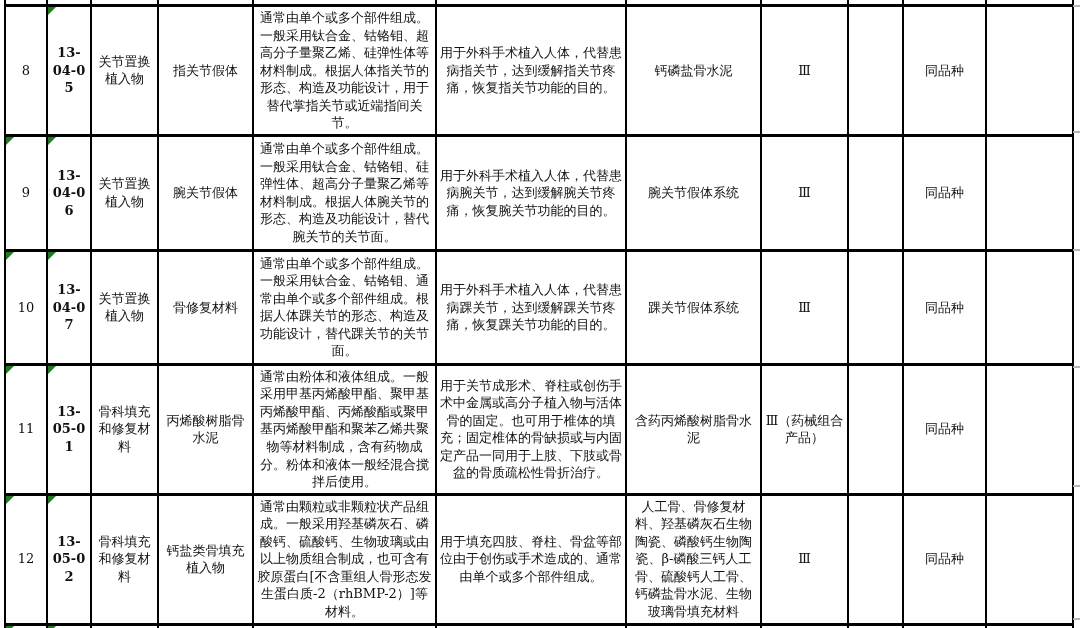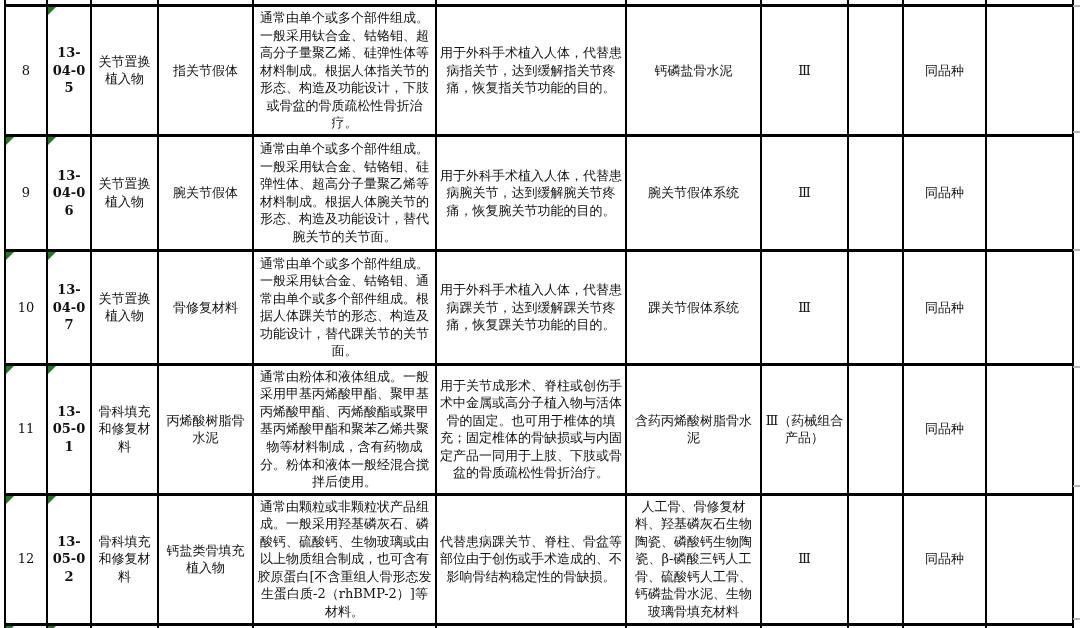--- a/index.html
+++ b/index.html
@@ -63,21 +63,21 @@
           <td></td>
     <td></td>
   </tr>
 
   <tr style="height:123px">
     <td class="no"><span>8</span></td>
     <td class="code"><span class="tri"></span><span>13-
 04-05</span></td>
     <td class="cat"><span>关节置换植入物</span></td>
     <td class="name"><span>指关节假体</span></td>
-    <td class="desc"><span>通常由单个或多个部件组成。一般采用钛合金、钴铬钼、超高分子量聚乙烯、硅弹性体等材料制成。根据人体指关节的形态、构造及功能设计，下肢或骨盆的骨质疏松性骨折治疗。</span></td>
+    <td class="desc"><span>通常由单个或多个部件组成。一般采用钛合金、钴铬钼、超高分子量聚乙烯、硅弹性体等材料制成。根据人体指关节的形态、构造及功能设计，用于替代掌指关节或近端指间关节。</span></td>
     <td class="purpose"><span>用于外科手术植入人体，代替患病指关节，达到缓解指关节疼痛，恢复指关节功能的目的。</span></td>
     <td class="example"><span>钙磷盐骨水泥</span></td>
     <td class="cls"><span>Ⅲ</span></td>
     <td></td>
     <td class="mgmt"><span>同品种</span></td>
     <td></td>
   </tr>
 
   <tr style="height:115px">
     <td class="no"><span class="tri"></span><span>9</span></td>
@@ -124,21 +124,21 @@
     <td></td>
   </tr>
 
   <tr style="height:130px">
     <td class="no"><span class="tri"></span><span>12</span></td>
     <td class="code"><span class="tri"></span><span>13-
 05-02</span></td>
     <td class="cat"><span>骨科填充和修复材料</span></td>
     <td class="name"><span>钙盐类骨填充植入物</span></td>
     <td class="desc"><span>通常由颗粒或非颗粒状产品组成。一般采用羟基磷灰石、磷酸钙、硫酸钙、生物玻璃或由以上物质组合制成，也可含有胶原蛋白[不含重组人骨形态发生蛋白质-2（rhBMP-2）]等材料。</span></td>
-    <td class="purpose"><span>代替患病踝关节、脊柱、骨盆等部位由于创伤或手术造成的、不影响骨结构稳定性的骨缺损。</span></td>
+    <td class="purpose"><span>用于填充四肢、脊柱、骨盆等部位由于创伤或手术造成的、通常由单个或多个部件组成。</span></td>
     <td class="example"><span>人工骨、骨修复材料、羟基磷灰石生物陶瓷、磷酸钙生物陶瓷、β-磷酸三钙人工骨、硫酸钙人工骨、钙磷盐骨水泥、生物玻璃骨填充材料</span></td>
     <td class="cls"><span>Ⅲ</span></td>
     <td></td>
     <td class="mgmt"><span>同品种</span></td>
     <td></td>
   </tr>
 
   <tr class="partial-bottom" style="height:5px">
     <td>
             <span class="tri"></span>

